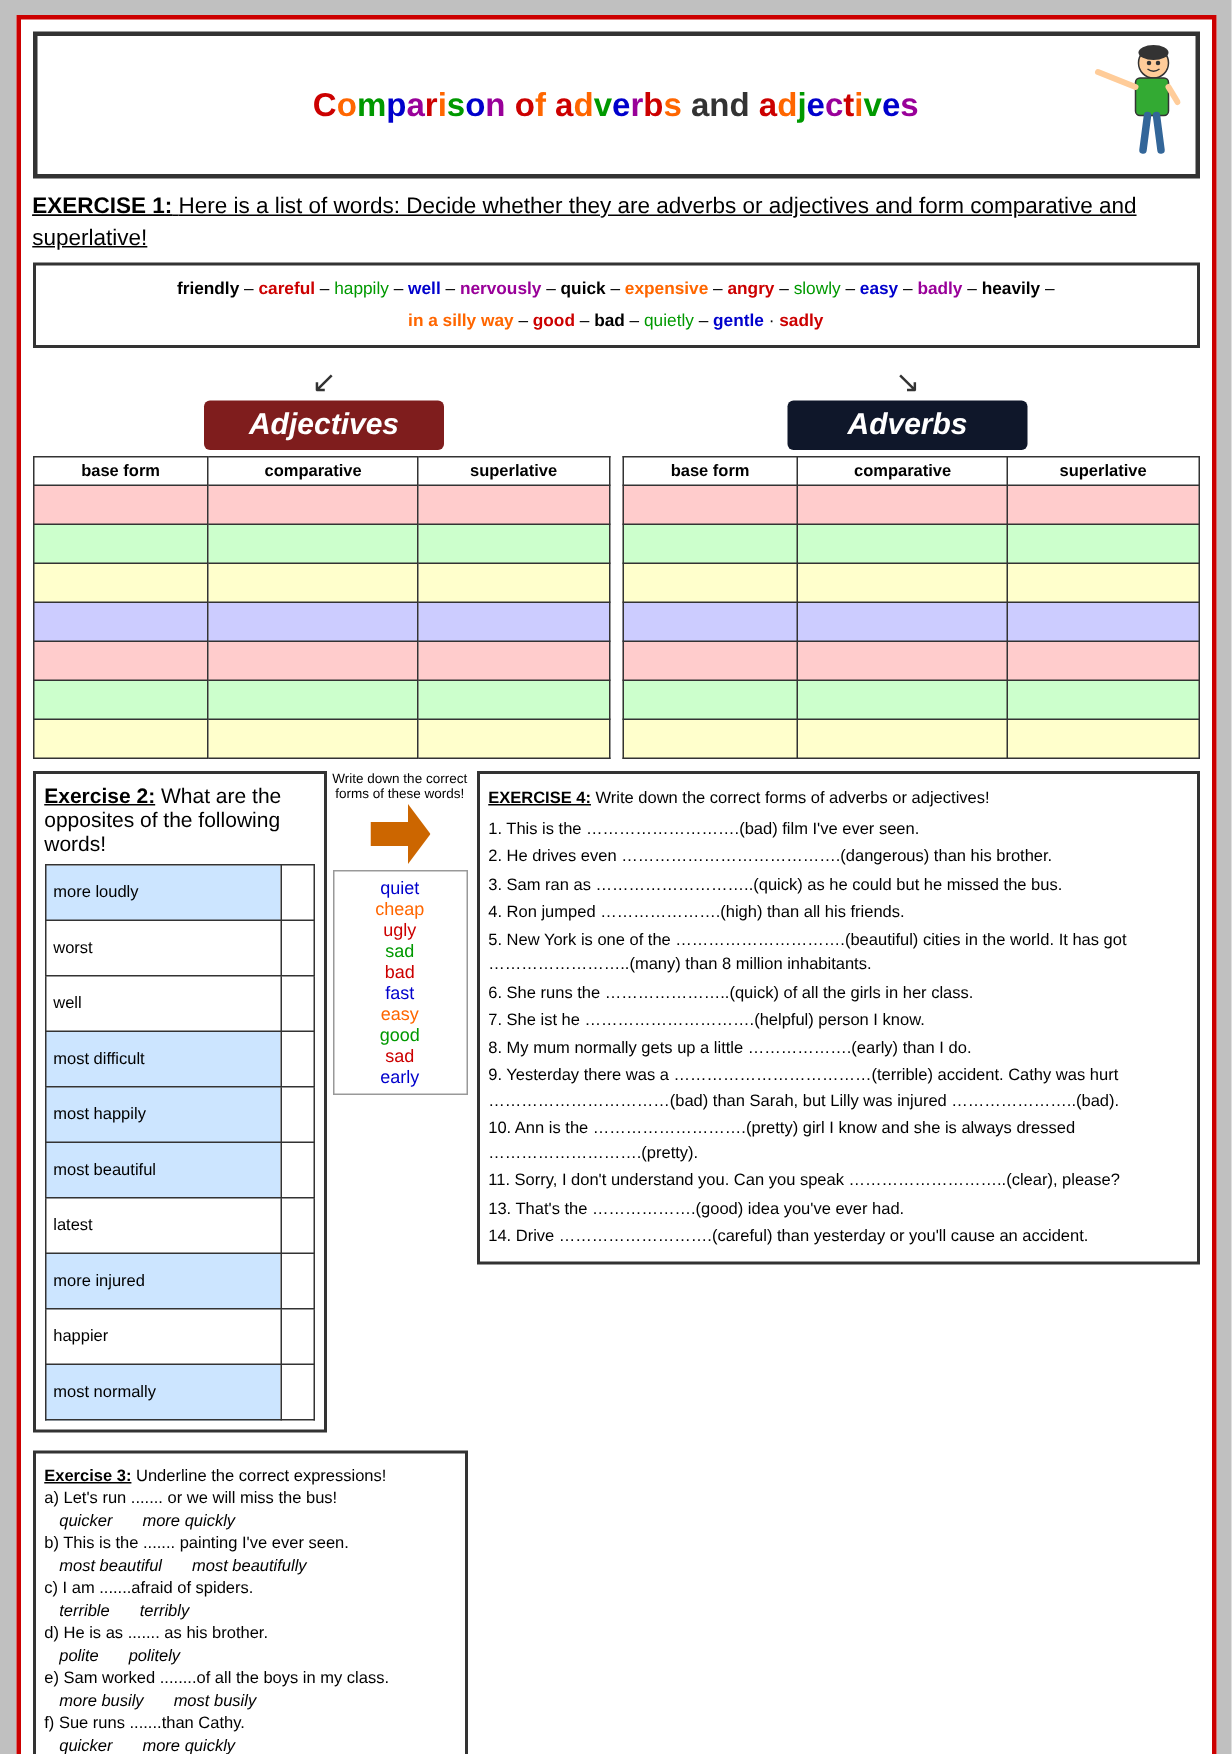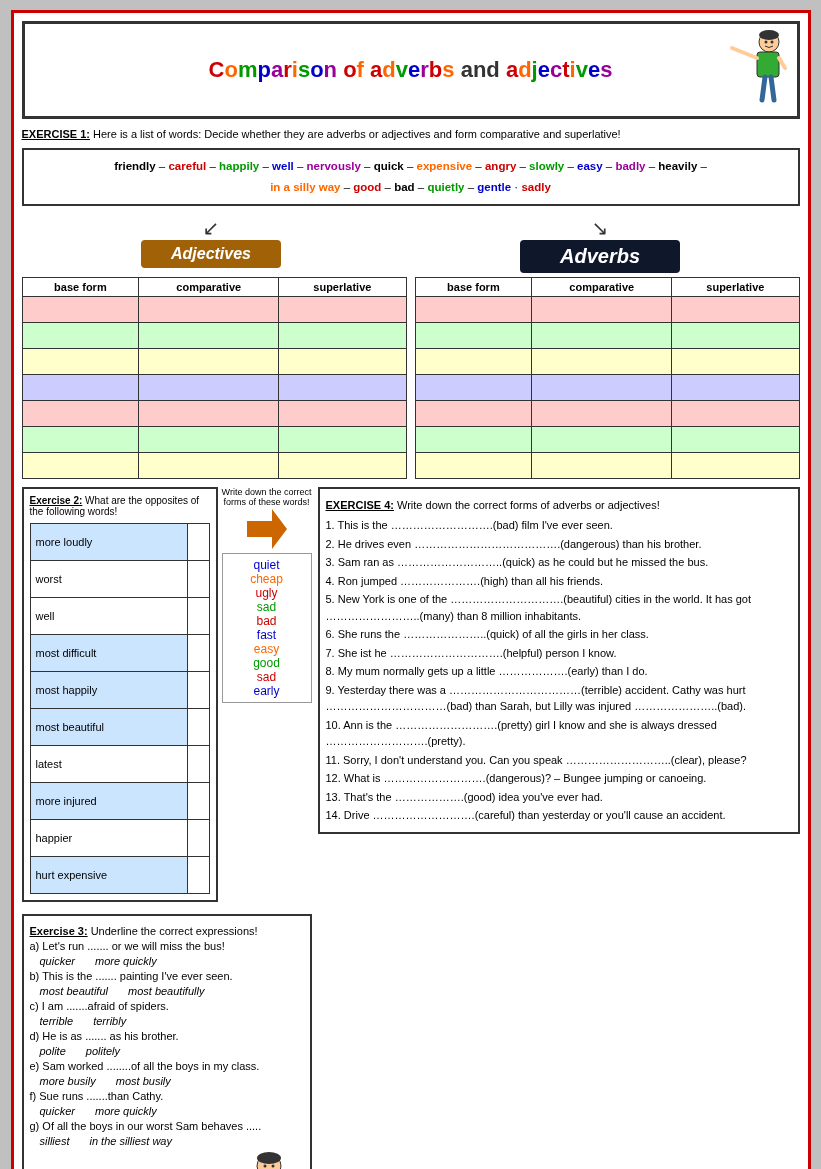--- a/index.html
+++ b/index.html
@@ -36,43 +36,44 @@
     .title-text .t-orange { color: #ff6600; }
     .title-text .t-green { color: #009900; }
     .title-text .t-blue { color: #0000cc; }
     .title-text .t-purple { color: #990099; }
     .character {
       width: 60px;
       height: 80px;
       flex-shrink: 0;
     }
     .exercise1-text {
-      font-size: 11px;
+      font-size: 15px;
       margin-bottom: 6px;
       line-height: 1.4;
+      text-decoration: underline;
     }
     .exercise1-text strong { font-weight: bold; text-decoration: underline; }
     .word-list-box {
       border: 2px solid #333;
       padding: 6px 8px;
       margin-bottom: 10px;
       text-align: center;
       line-height: 1.8;
       font-size: 11.5px;
     }
     .w-black { color: #000; font-weight: bold; }
     .w-red { color: #cc0000; font-weight: bold; }
-    .w-green { color: #009900; font-weight: bold; }
+    .w-green { color: #009900; font-weight: normal; }
     .w-blue { color: #0000cc; font-weight: bold; }
     .w-purple { color: #990099; font-weight: bold; }
     .w-orange { color: #ff6600; font-weight: bold; }
     .adj-header {
-      background: #a16207;
+      background: #7f1d1d;
       color: white;
-      font-size: 16px;
+      font-size: 20px;
       font-weight: bold;
       font-style: italic;
       padding: 5px 30px;
       border-radius: 4px;
     }
     .adv-header {
       background: #0f172a;
       color: white;
       font-size: 20px;
       font-weight: bold;
@@ -119,21 +120,21 @@
     }
     .right-lower {
       flex: 1;
     }
     .exercise2-box {
       border: 2px solid #333;
       padding: 6px;
       margin-bottom: 6px;
     }
     .exercise2-title {
-      font-size: 10px;
+      font-size: 14px;
       margin-bottom: 6px;
     }
     .exercise2-title strong { text-decoration: underline; }
     .opposites-table {
       width: 100%;
       border-collapse: collapse;
       font-size: 11px;
     }
     .opposites-table td {
       border: 1px solid #333;
@@ -362,21 +363,21 @@
                   </tr>
               <tr>
                     <td class="light-blue">more injured</td>
                     <td class="white"></td>
                   </tr>
               <tr>
                     <td class="white">happier</td>
                     <td class="white"></td>
                   </tr>
               <tr>
-                    <td class="light-blue">hurt expensive</td>
+                    <td class="light-blue">most normally</td>
                     <td class="white"></td>
                   </tr>
             </tbody>
               </table>
           </div>
         </div>
 
         <div style="width:90px; flex-shrink:0;">
           <div style="font-size:9px; text-align:center; margin-bottom:2px;">Write down the correct forms of these words!</div>
 
@@ -462,20 +463,19 @@
         <p>2. He drives even ………………………………….(dangerous) than his brother.</p>
         <p>3. Sam ran as ………………………..(quick) as he could but he missed the bus.</p>
         <p>4. Ron jumped ………………….(high) than all his friends.</p>
         <p>5. New York is one of the ………………………….(beautiful) cities in the world. It has got  ……………………..(many) than 8 million inhabitants.</p>
         <p>6. She runs the …………………..(quick) of all the girls in her class.</p>
         <p>7. She ist he ………………………….(helpful) person I know.</p>
         <p>8. My mum normally gets up a little ……………….(early) than I do.</p>
         <p>9. Yesterday there was a ………………………………(terrible) accident. Cathy was hurt ……………………………(bad) than Sarah, but Lilly was injured …………………..(bad).</p>
         <p>10. Ann is the ……………………….(pretty) girl I know and she is always dressed ……………………….(pretty).</p>
         <p>11. Sorry, I don't understand you. Can you speak ………………………..(clear), please?</p>
-        <p>12. What is ……………………….(dangerous)? – Bungee jumping or canoeing.</p>
         <p>13. That's the ……………….(good) idea you've ever had.</p>
         <p>14. Drive ……………………….(careful) than yesterday or you'll cause an accident.</p>
       </div>
     </div>
   </div>
 
 </div>
 
 </body></html>

